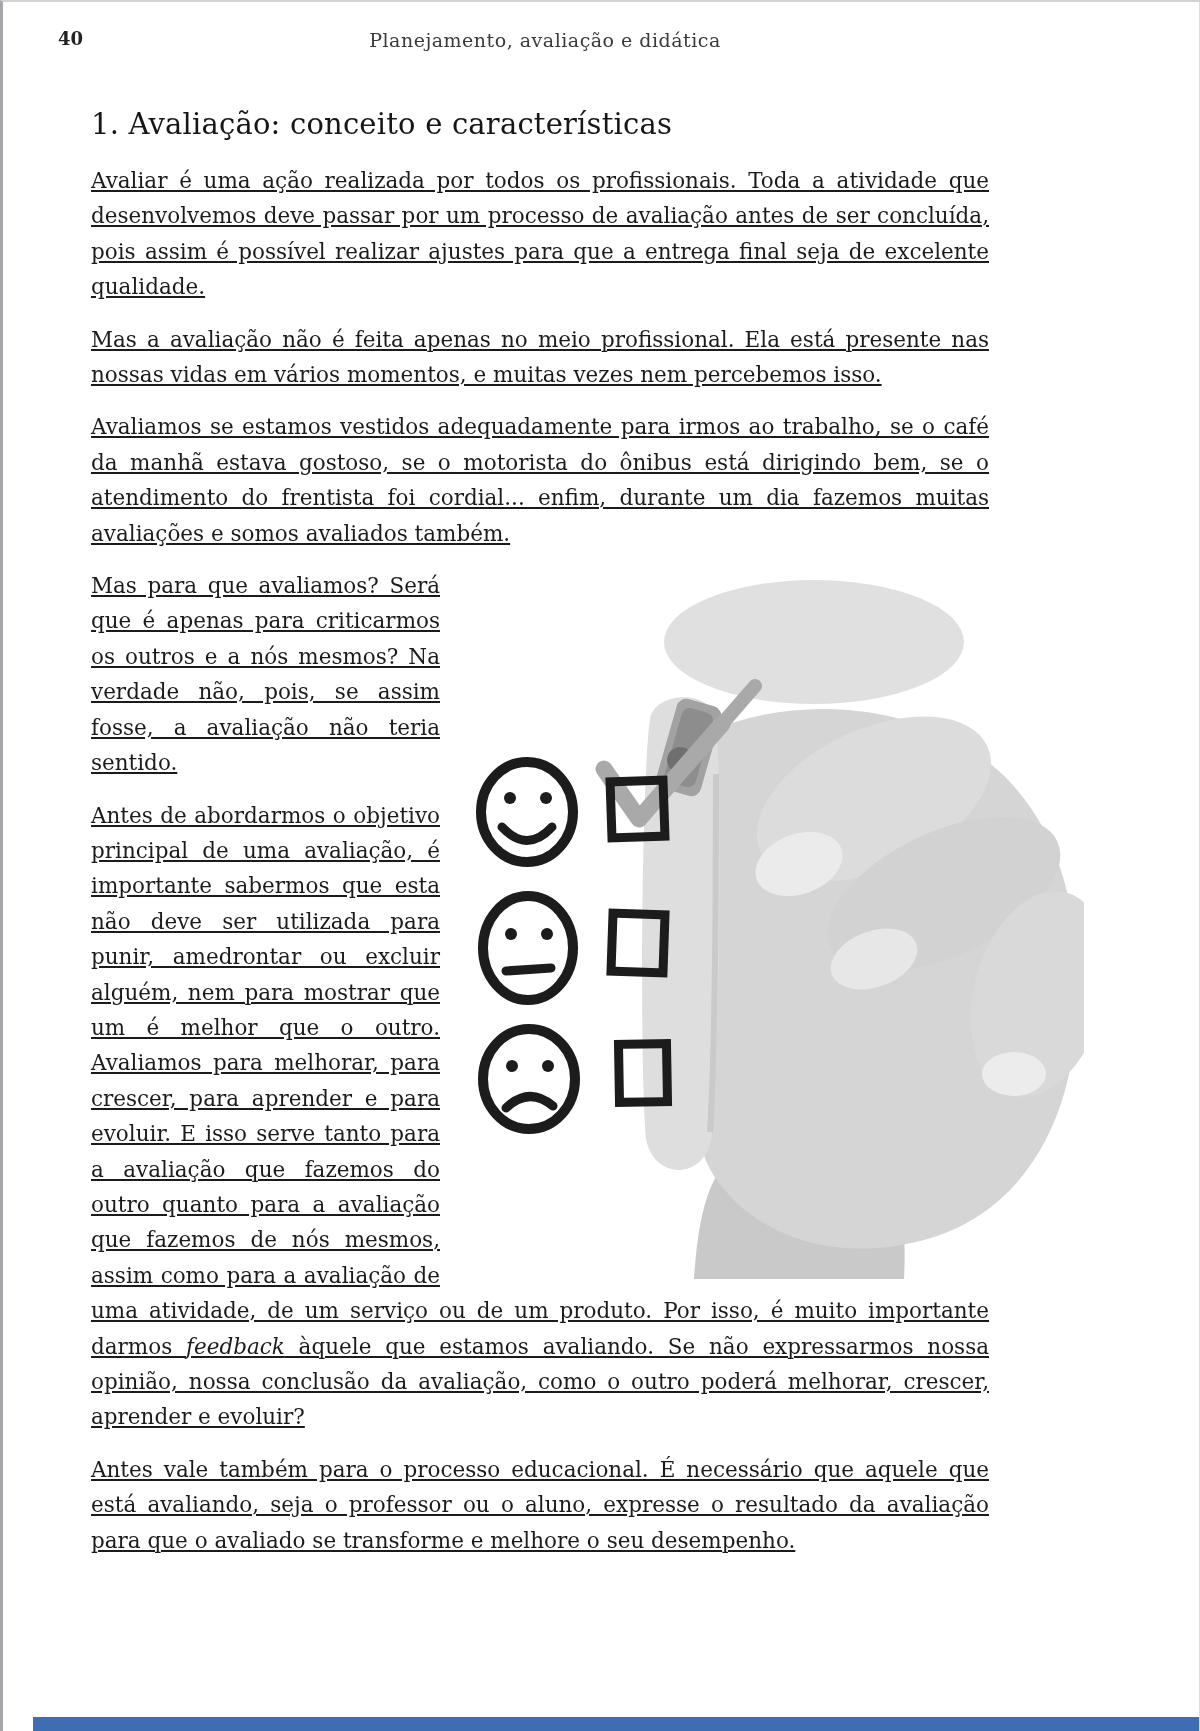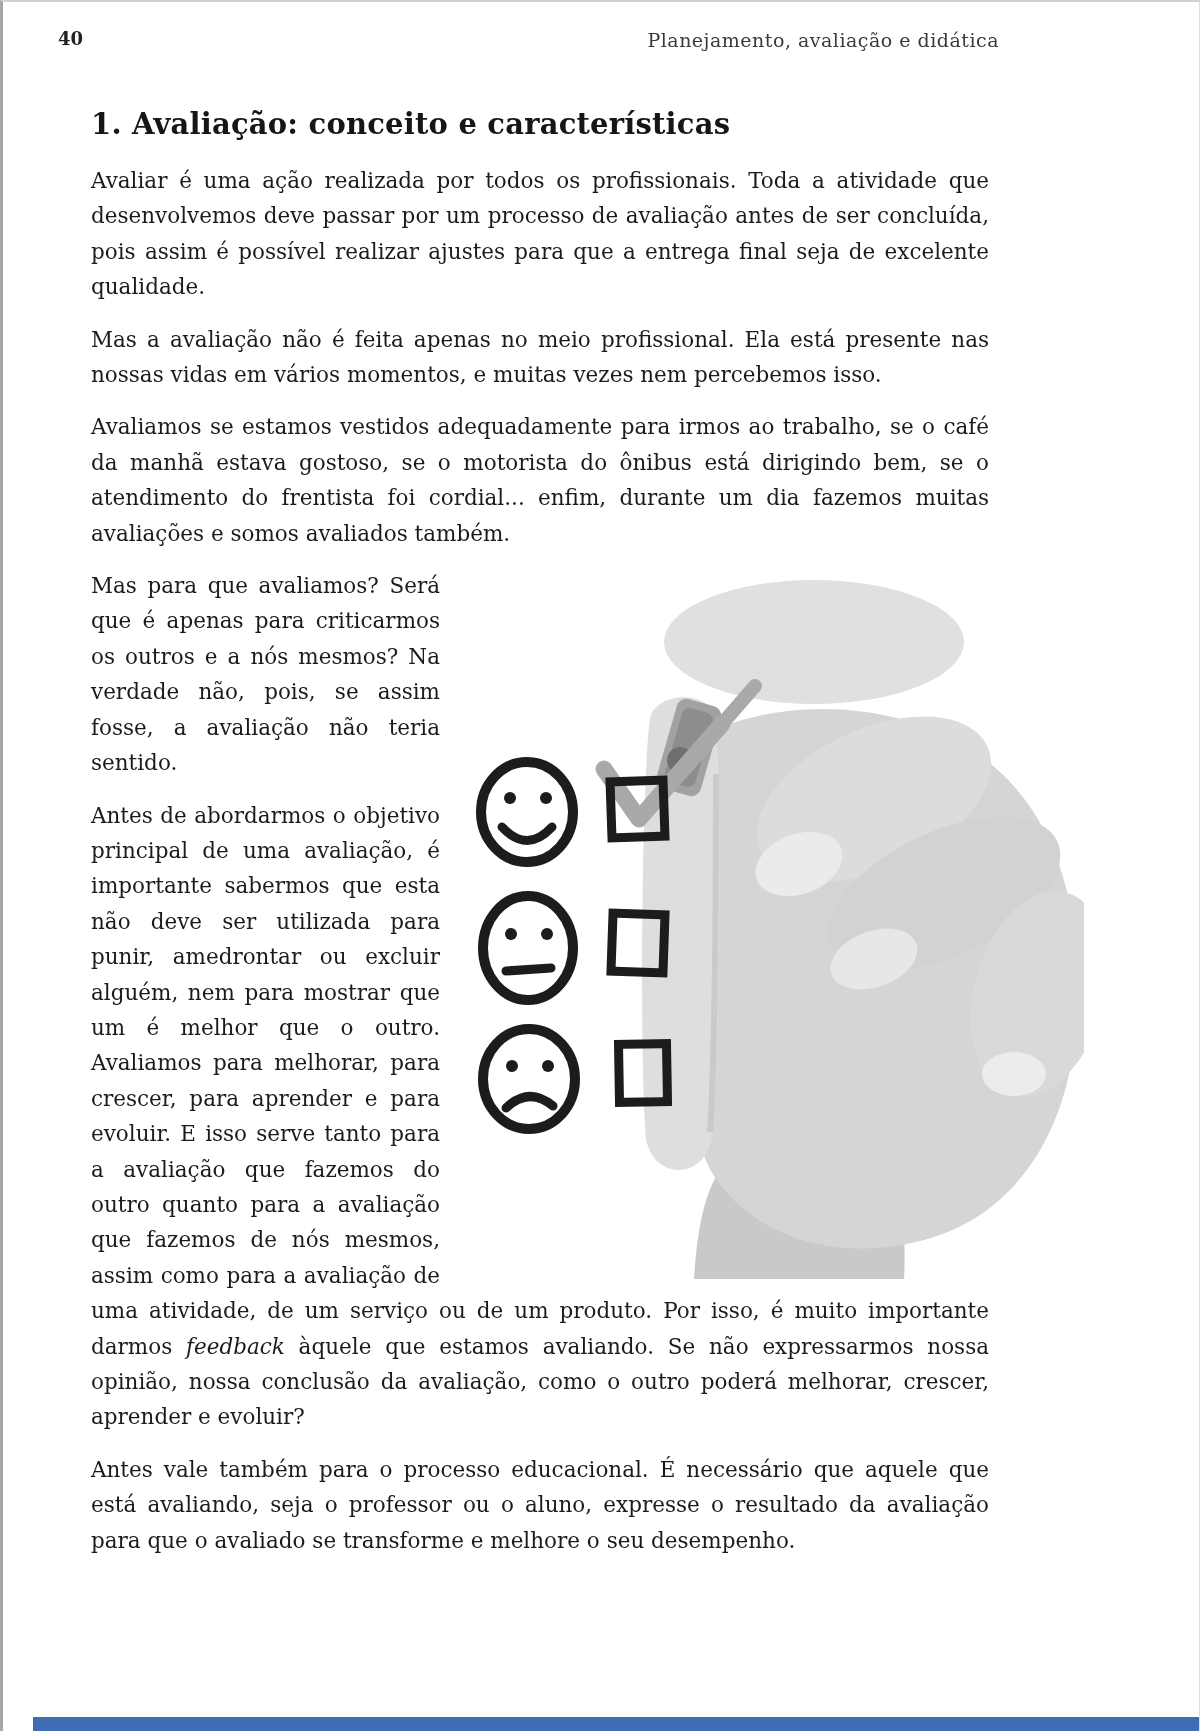--- a/index.html
+++ b/index.html
@@ -19,36 +19,36 @@
     position:relative;
     height:58px;
     padding-left:8px;
   }
   .page-number{
     position:absolute;left:55px;top:26px;
     font-size:18px;font-weight:bold;color:#222;
   }
   .running-title{
     position:absolute;left:88px;right:200px;top:27px;
-    text-align:right;font-size:19px;color:#3a3a3a;
+    text-align:center;font-size:19px;color:#3a3a3a;
     letter-spacing:.5px;
   }
   .content{
     padding:0 200px 0 88px;
   }
   h1.section-title{
-    font-size:29px;font-weight:bold;color:#161616;
+    font-size:29px;font-weight:normal;color:#161616;
     margin:47px 0 22px 0;
     letter-spacing:.2px;
   }
   p.body-par{
     font-size:21.5px;line-height:35.4px;
     text-align:justify;
     margin:0 10px 17px 0;
-    hyphens:auto;-webkit-hyphens:auto;
+    hyphens:auto;text-decoration:underline;-webkit-hyphens:auto;
   }
   .figure{
     float:right;
     width:630px;height:705px;
     margin:6px -85px 10px 14px;
     position:relative;
   }
   .figure svg{display:block;width:630px;height:705px;}
   .italic{font-style:italic;}
   .footer-bar{

